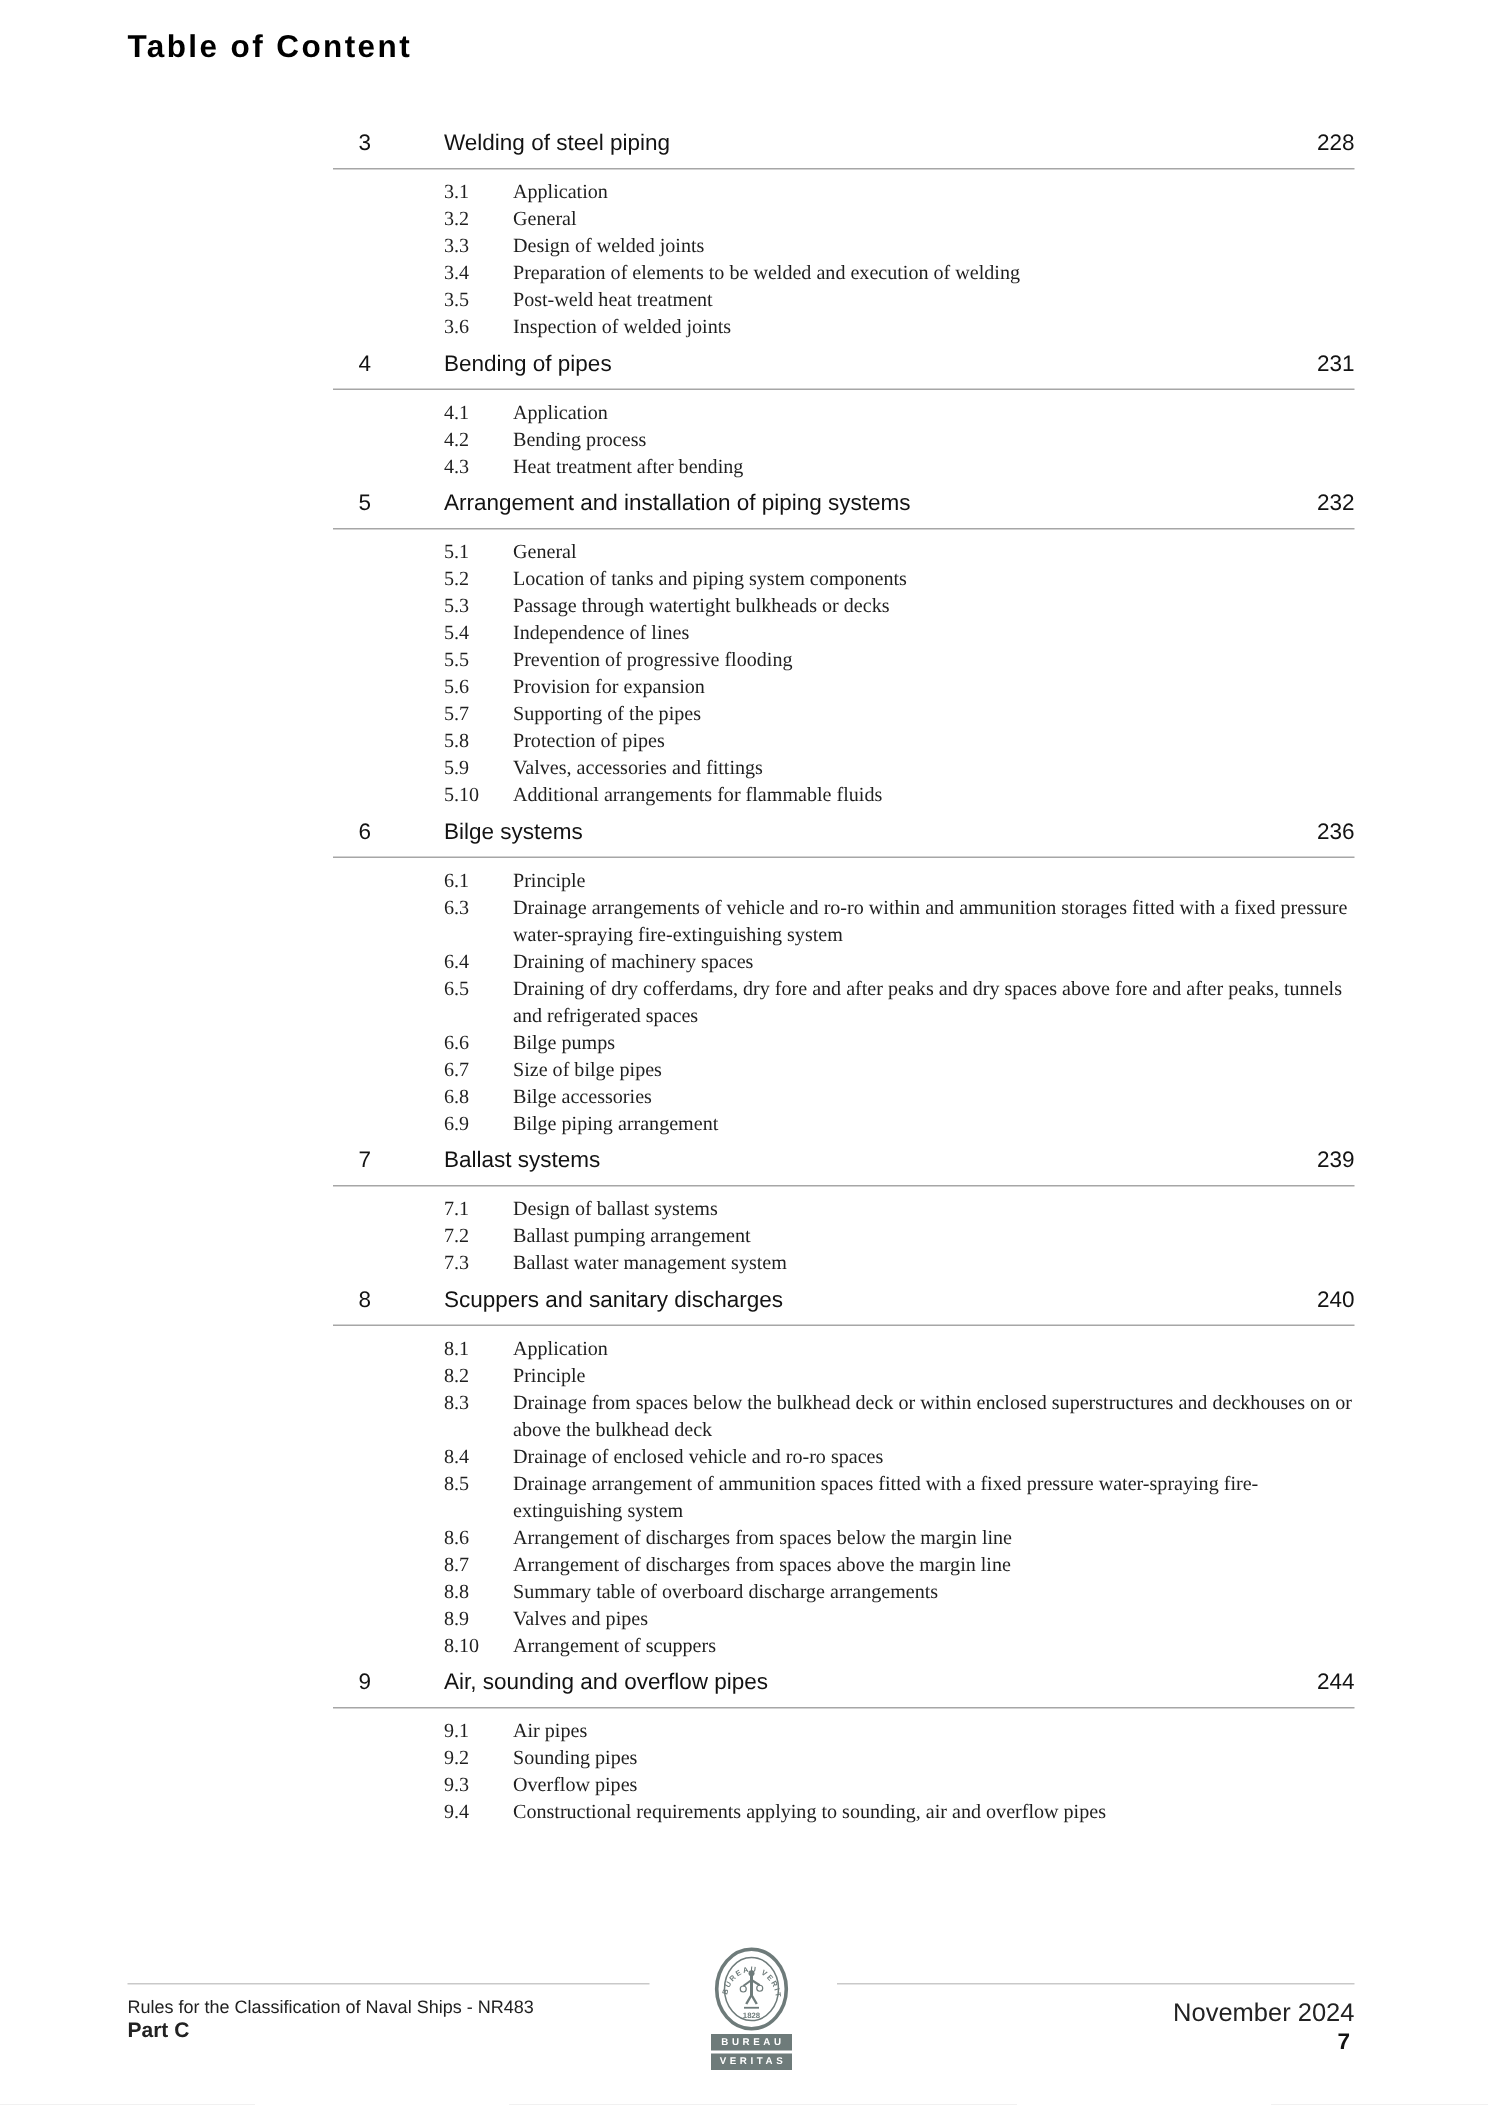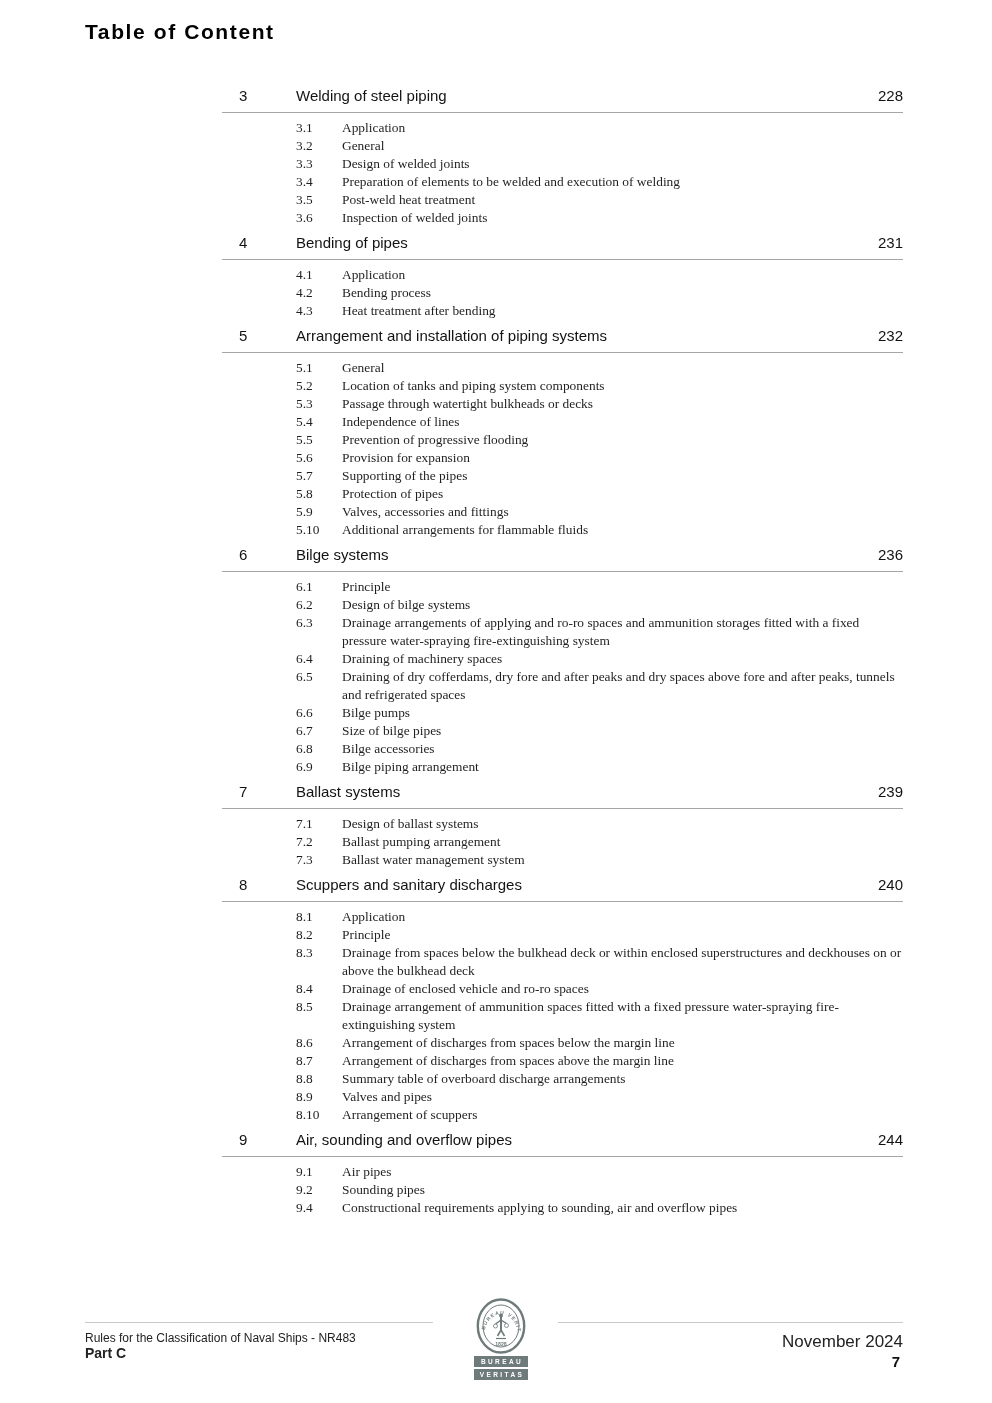--- a/index.html
+++ b/index.html
@@ -187,28 +187,24 @@
       <span class="sec-num">6</span>
       <span class="sec-title">Bilge systems</span>
       <span class="sec-page">236</span>
     </div>
     <div class="subs">
   <div class="sub-row">
     <span class="sub-num">6.1</span>
     <span class="sub-title">Principle</span>
   </div>
 
-  <div class="sub-row">
-    <span class="sub-num">6.2</span>
-    <span class="sub-title">Design of bilge systems</span>
-  </div>
 
   <div class="sub-row">
     <span class="sub-num">6.3</span>
-    <span class="sub-title">Drainage arrangements of applying and ro-ro spaces and ammunition storages fitted with a fixed pressure water-spraying fire-extinguishing system</span>
+    <span class="sub-title">Drainage arrangements of vehicle and ro-ro within and ammunition storages fitted with a fixed pressure water-spraying fire-extinguishing system</span>
   </div>
 
   <div class="sub-row">
     <span class="sub-num">6.4</span>
     <span class="sub-title">Draining of machinery spaces</span>
   </div>
 
   <div class="sub-row">
     <span class="sub-num">6.5</span>
     <span class="sub-title">Draining of dry cofferdams, dry fore and after peaks and dry spaces above fore and after peaks, tunnels and refrigerated spaces</span>
@@ -329,20 +325,24 @@
   <div class="sub-row">
     <span class="sub-num">9.1</span>
     <span class="sub-title">Air pipes</span>
   </div>
 
   <div class="sub-row">
     <span class="sub-num">9.2</span>
     <span class="sub-title">Sounding pipes</span>
   </div>
 
+  <div class="sub-row">
+    <span class="sub-num">9.3</span>
+    <span class="sub-title">Overflow pipes</span>
+  </div>
 
   <div class="sub-row">
     <span class="sub-num">9.4</span>
     <span class="sub-title">Constructional requirements applying to sounding, air and overflow pipes</span>
   </div>
 </div>
   </section>
 </main>
 
   <div class="footer-rule footer-rule-left"></div>

